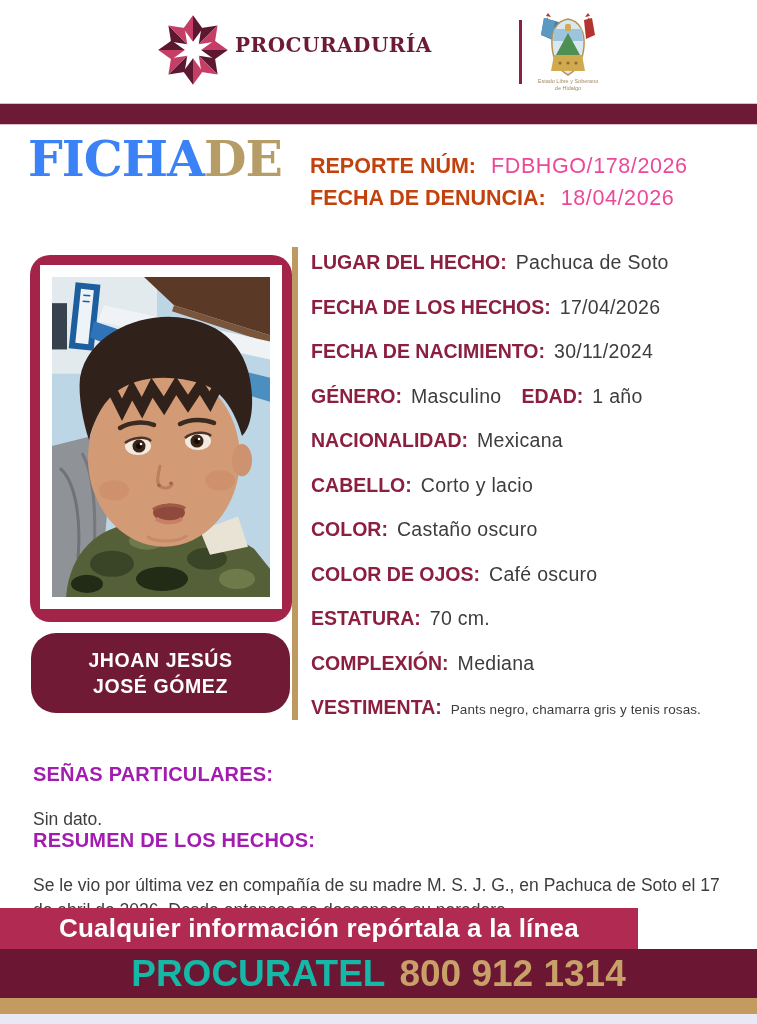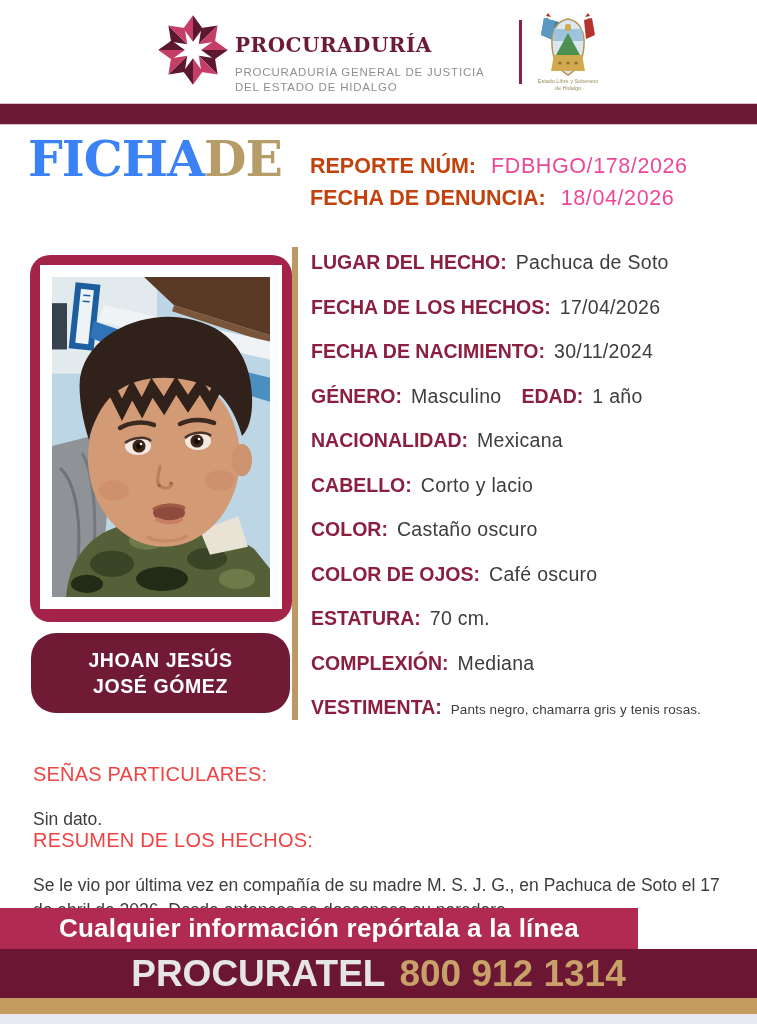--- a/index.html
+++ b/index.html
@@ -53,34 +53,34 @@
   
   .name-badge {
     position:absolute; left:31px; top:633px; width:259px; height:80px;
     background:#701a36; border-radius:25px; color:#ffffff;
     display:flex; flex-direction:column; justify-content:center; align-items:center;
     font-weight:800; font-size:19.5px; line-height:26px; letter-spacing:0.6px; text-align:center;
   }
   
   .senas { position:absolute; left:33px; top:763px; width:700px; }
   .resumen { position:absolute; left:33px; top:829px; width:702px; }
-  .section-label { color:#ef4444; font-weight:400; font-size:20px; letter-spacing:0.2px; }
+  .section-label { color:#a21caf; font-weight:700; font-size:20px; letter-spacing:0.2px; }
   .section-text { color:#3d3d3d; font-size:17.5px; margin-top:21px; line-height:25px; }
   
   .cta-bar {
     position:absolute; left:0; top:908px; width:638px; height:41px; background:#b12a51;
     color:#ffffff; display:flex; align-items:center; justify-content:center;
     font-weight:800; font-size:26px; letter-spacing:0.2px;
   }
   .hotline-bar {
     position:absolute; left:0; top:949px; width:757px; height:49px; background:#6b1733;
     display:flex; align-items:center; justify-content:center;
     font-weight:800; font-size:37px;
   }
-  .hotline-name { color:#e5e5e5; margin-right:14px; }
+  .hotline-name { color:#14b8a6; margin-right:14px; }
   .hotline-number { color:#c8a168; }
   .gold-bar { position:absolute; left:0; top:998px; width:757px; height:16px; background:#c39b60; }
   .lavender-bar { position:absolute; left:0; top:1014px; width:757px; height:10px; background:#e9e9f5; }
   .crest-caption { font-size:5.5px; fill:#a08d63; text-anchor:middle; font-family:"Liberation Sans",sans-serif; }
 </style>
 </head>
 <body>
 
 <div class="header">
   <svg class="logo-star" viewBox="-50 -50 100 100">
@@ -115,24 +115,20 @@
         </g>
       <g transform="rotate(315)">
           <polygon points="0,-47 -13,-29 0,-11" fill="#5c1830"></polygon>
           <polygon points="0,-47 13,-29 0,-11" fill="#c53e66"></polygon>
         </g>
     </g>
   </svg>
 
   <div class="org-block">
     <div class="org-name">PROCURADURÍA</div>
-    <div class="org-subtitle">
-      <div>PROCURADURÍA GENERAL DE JUSTICIA</div>
-      <div>DEL ESTADO DE HIDALGO</div>
-    </div>
   </div>
 
   <div class="header-divider"></div>
 
   <svg class="crest" viewBox="0 0 82 84">
 
     <line x1="20" y1="7" x2="31" y2="48" stroke="#7a6a4a" stroke-width="1.5"></line>
     <polygon points="19,5 21,2 24,6" fill="#b5332e"></polygon>
     <polygon points="17,7 39,13 35,33 14,24" fill="#3e7fae"></polygon>
     <polygon points="17,7 28,10 26,28 14,24" fill="#5b98c2"></polygon>

